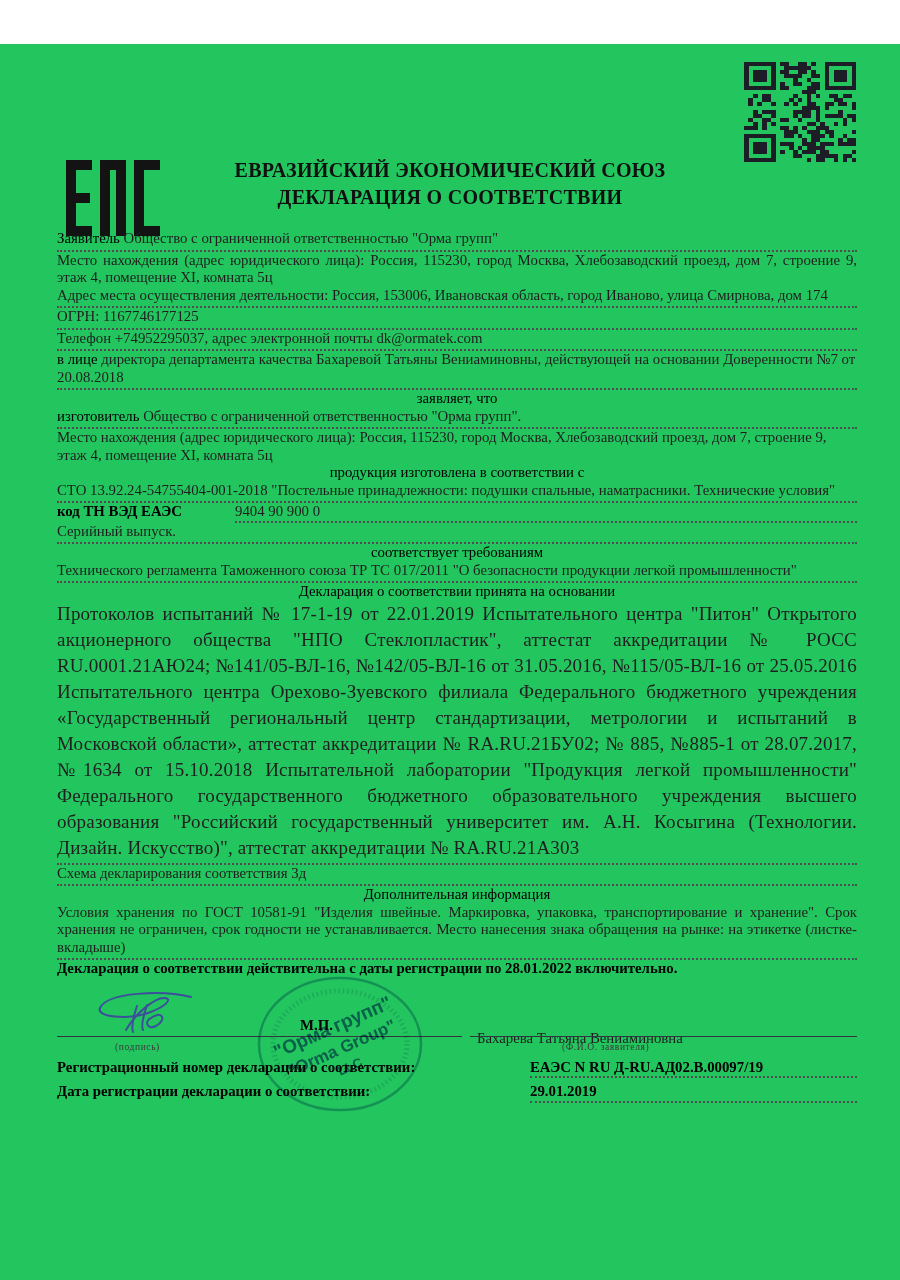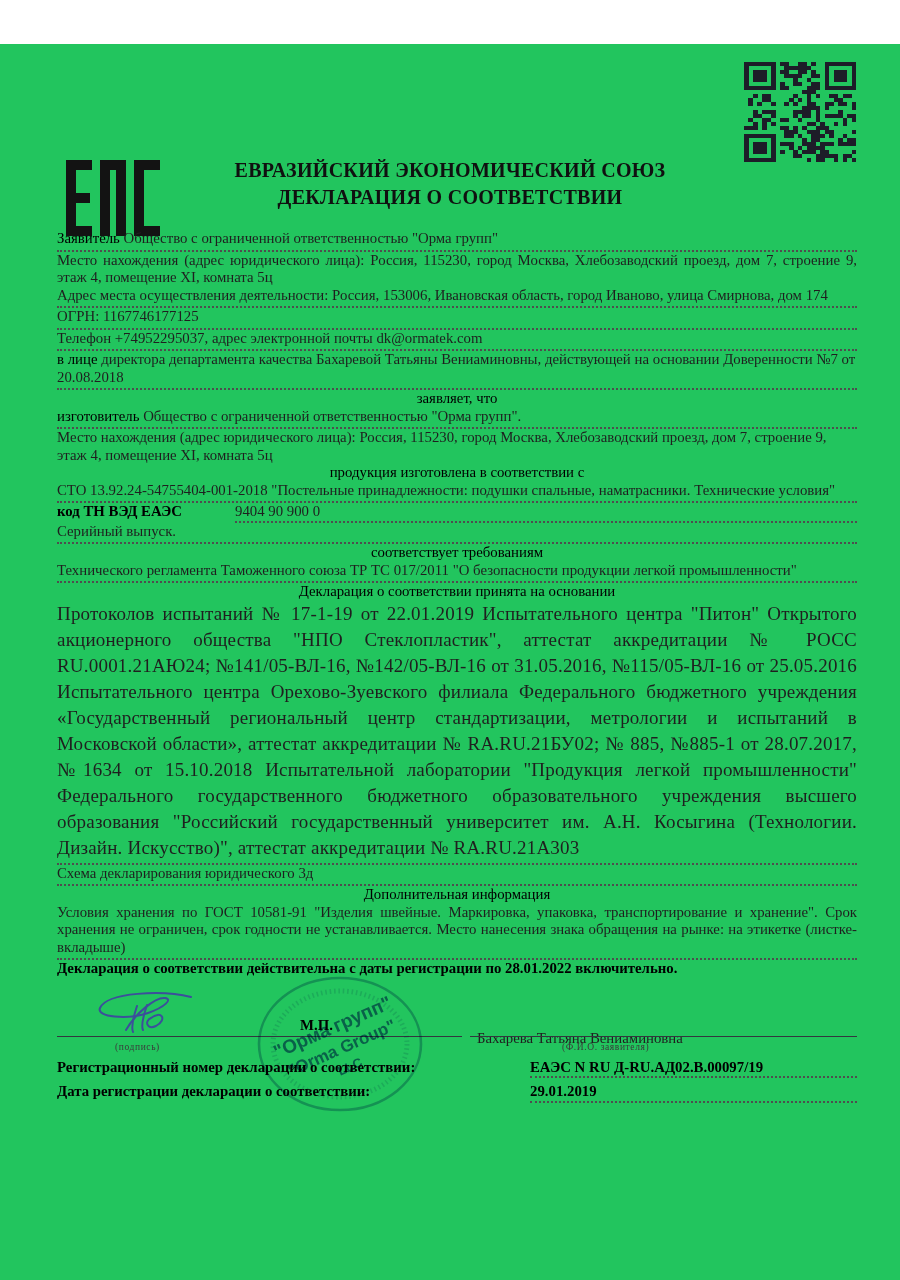--- a/index.html
+++ b/index.html
@@ -372,21 +372,21 @@
       <span class="tnved-value">9404 90 900 0</span>
     </div>
     <p class="sep">Серийный выпуск.</p>
 
     <p class="b">соответствует требованиям</p>
     <p class="j sep">Технического регламента Таможенного союза ТР ТС 017/2011 "О безопасности продукции легкой промышленности"</p>
 
     <p class="b">Декларация о соответствии принята на основании</p>
     <p class="j sep small-para">Протоколов испытаний № 17-1-19 от 22.01.2019 Испытательного центра "Питон" Открытого акционерного общества "НПО Стеклопластик", аттестат аккредитации № РОСС RU.0001.21АЮ24; №141/05-ВЛ-16, №142/05-ВЛ-16 от 31.05.2016, №115/05-ВЛ-16 от 25.05.2016 Испытательного центра Орехово-Зуевского филиала Федерального бюджетного учреждения «Государственный региональный центр стандартизации, метрологии и испытаний в Московской области», аттестат аккредитации № RA.RU.21БУ02; № 885, №885-1 от 28.07.2017, №1634 от 15.10.2018 Испытательной лаборатории "Продукция легкой промышленности" Федерального государственного бюджетного образовательного учреждения высшего образования "Российский государственный университет им. А.Н. Косыгина (Технологии. Дизайн. Искусство)", аттестат аккредитации № RA.RU.21А303</p>
 
-    <p class="sep">Схема декларирования юридического 3д</p>
+    <p class="sep">Схема декларирования соответствия 3д</p>
 
     <p class="b">Дополнительная информация</p>
     <p class="j sep">Условия хранения по ГОСТ 10581-91 "Изделия швейные. Маркировка, упаковка, транспортирование и хранение". Срок хранения не ограничен, срок годности не устанавливается. Место нанесения знака обращения на рынке: на этикетке (листке-вкладыше)</p>
 
     <p class="validity">Декларация о соответствии действительна с даты регистрации по 28.01.2022 включительно.</p>
 
     <div class="sig-area">
 
       <div class="sig-row">
         <svg class="signature-svg" width="104" height="48" viewBox="0 0 104 48">

